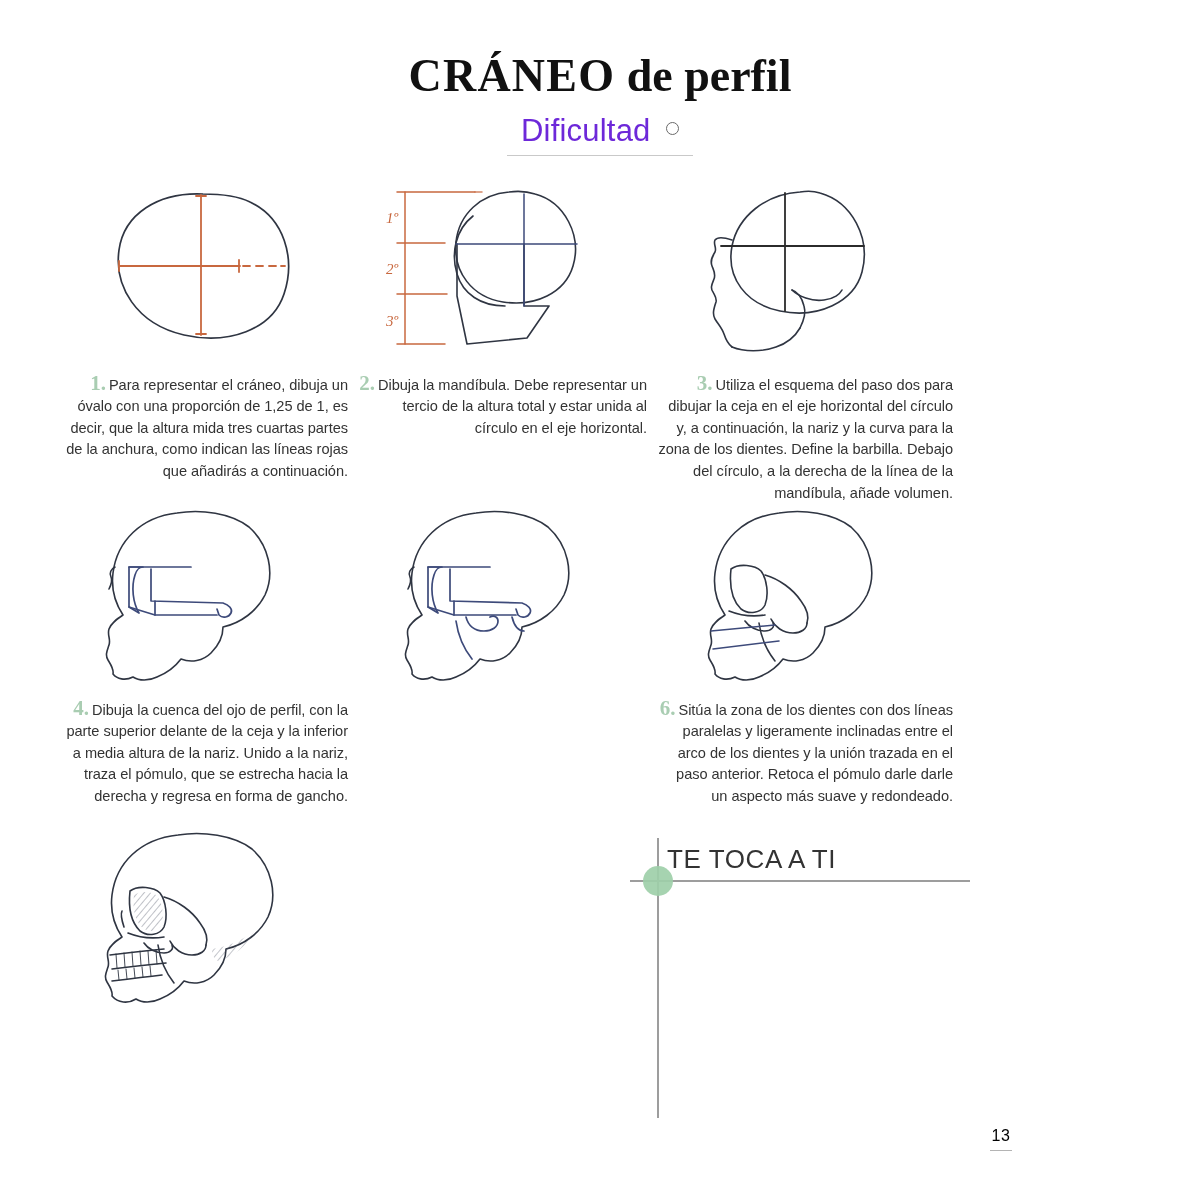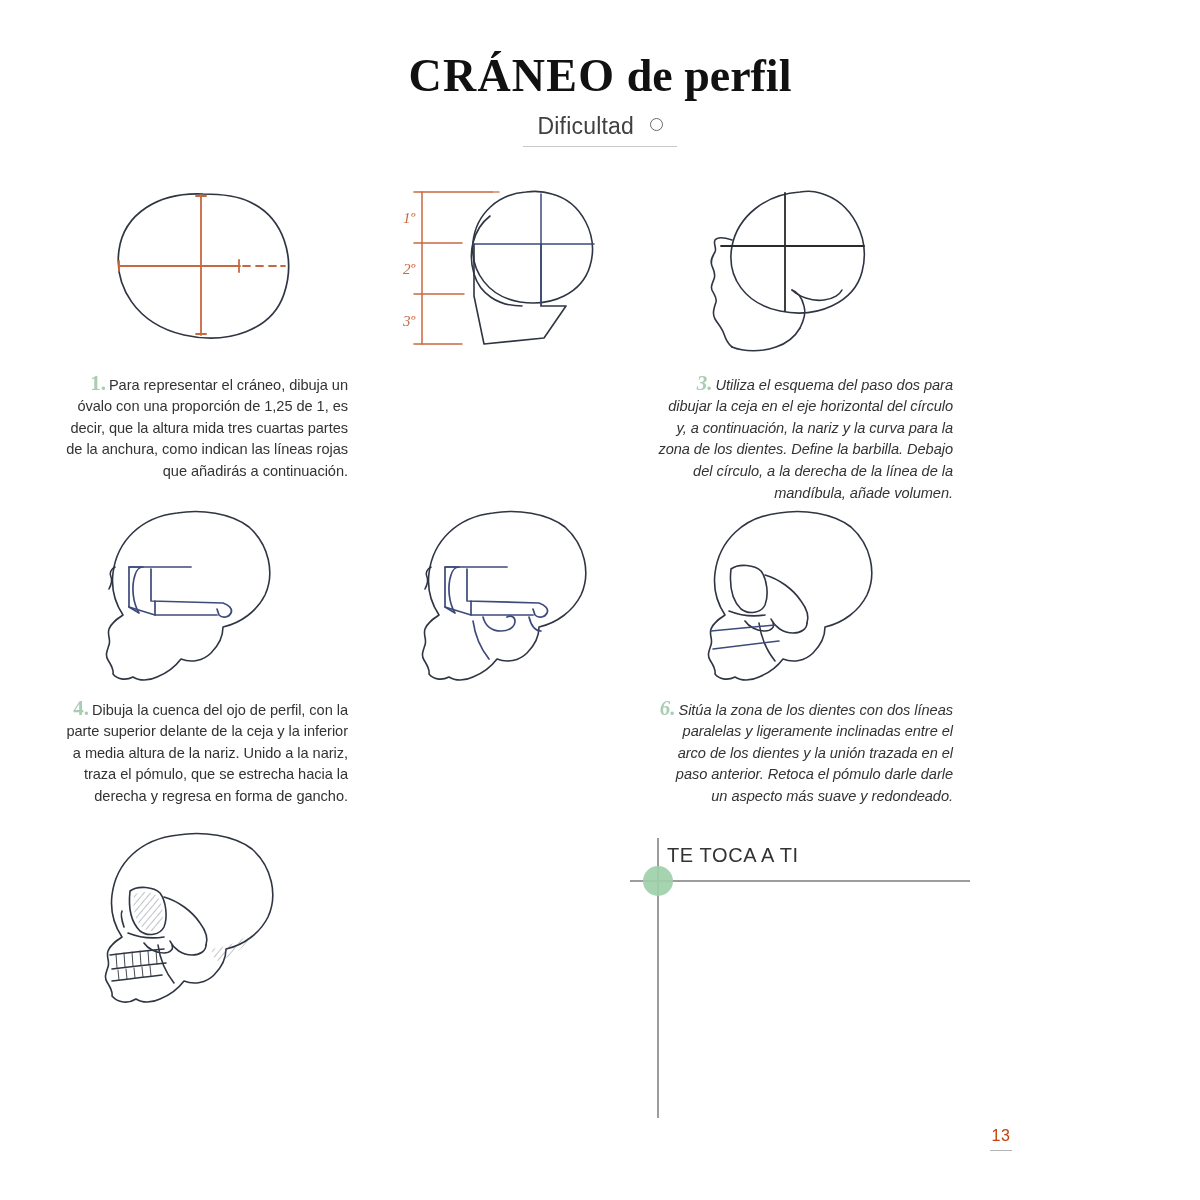--- a/index.html
+++ b/index.html
@@ -47,22 +47,22 @@
     font-weight: bold;
     letter-spacing: 0px;
   }
   .difficulty {
     margin-top: 13px;
     display: inline-block;
     padding: 0 14px 6px 14px;
     border-bottom: 1.6px solid #c9c9c9;
   }
   .difficulty-label {
-    font-size: 23px;
-    color: #404040;
+    font-size: 31px;
+    color: #6d28d9;
     letter-spacing: 0.2px;
     vertical-align: middle;
   }
   .difficulty-dots {
     display: inline-block;
     vertical-align: middle;
     margin-left: 9px;
     position: relative;
     top: -1px;
   }
@@ -93,22 +93,22 @@
     font-weight: bold;
     font-size: 21px;
     color: #a9cdb2;
     letter-spacing: 0px;
     margin-right: 3px;
     line-height: 1;
   }
 
   
   .col1 { left: 58px; width: 290px; }
-  .col2 { left: 374px; width: 290px; }
-  .col3 { left: 658px; width: 295px; font-style: italic; }
+  .col2 { left: 357px; width: 290px; }
+  .col3 { left: 658px; width: 295px; }
 
   .row1 { top: 170px; }
   .row2 { top: 495px; }
   .row3 { top: 820px; }
 
   .step .art-wrap {
     height: 188px;
     display: flex;
     align-items: flex-end;
     justify-content: center;
@@ -146,21 +146,21 @@
     width: 30px;
     height: 30px;
     border-radius: 50%;
     background: #9ecfa9;
     opacity: 0.92;
   }
   .ttt-label {
     position: absolute;
     left: 27px;
     top: 6px;
-    font-size: 20px;
+    font-size: 26px;
     letter-spacing: 0.6px;
     color: #333333;
   }
 
   
   .pagenum {
     position: absolute;
     left: 0;
     top: 1127px;
     width: 1200px;
@@ -168,21 +168,21 @@
     padding-right: 0;
   }
   .pagenum-inner {
     position: absolute;
     right: 188px;
     top: 0;
     text-align: center;
   }
   .pagenum-text {
     font-size: 16px;
-    color: #c2410c;
+    color: #000000;
     letter-spacing: 0.5px;
   }
   .pagenum-rule {
     width: 22px;
     height: 1.4px;
     background: #b4b4b4;
     margin: 5px auto 0 auto;
   }
 </style>
 </head>
@@ -246,20 +246,23 @@
         <g fill="none" stroke="#2f3542" stroke-width="1.6" stroke-linecap="round" stroke-linejoin="round">
           <path d="M132 14 C104 16 82 36 79 64 C76 94 95 119 126 124 C158 129 188 115 196 88 C205 58 188 24 158 16 C149 13 140 13 132 14 Z"></path>
           <path d="M96 38 C78 52 74 76 80 96 C86 116 104 128 128 128"></path>
           <path d="M80 66 L80 118 L90 166 L150 160 L172 128 L147 128 L147 66"></path>
         </g>
         <g stroke="#3d4a7a" stroke-width="1.5" stroke-linecap="round">
           <line x1="147" y1="16" x2="147" y2="128"></line>
           <line x1="79" y1="66" x2="200" y2="66"></line>
         </g>
       </svg>
+    </div>
+    <div class="caption-wrap">
+      <p class="caption"><span class="step-num">2.</span><span>Dibuja la mandíbula. Debe representar un tercio de la altura total y estar unida al círculo en el eje horizontal.</span></p>
     </div>
   </div>
 
   <div class="step col3 row1">
     <div class="art-wrap">
       <svg width="235" height="180" viewBox="0 0 235 180">
         <g fill="none" stroke="#2f3542" stroke-width="1.6" stroke-linecap="round" stroke-linejoin="round">
 
           <path d="M112 14 C78 16 50 38 44 68 C38 100 58 126 92 133 C130 141 166 124 174 94 C183 60 164 24 132 15 C126 13 118 13 112 14 Z"></path>
 

